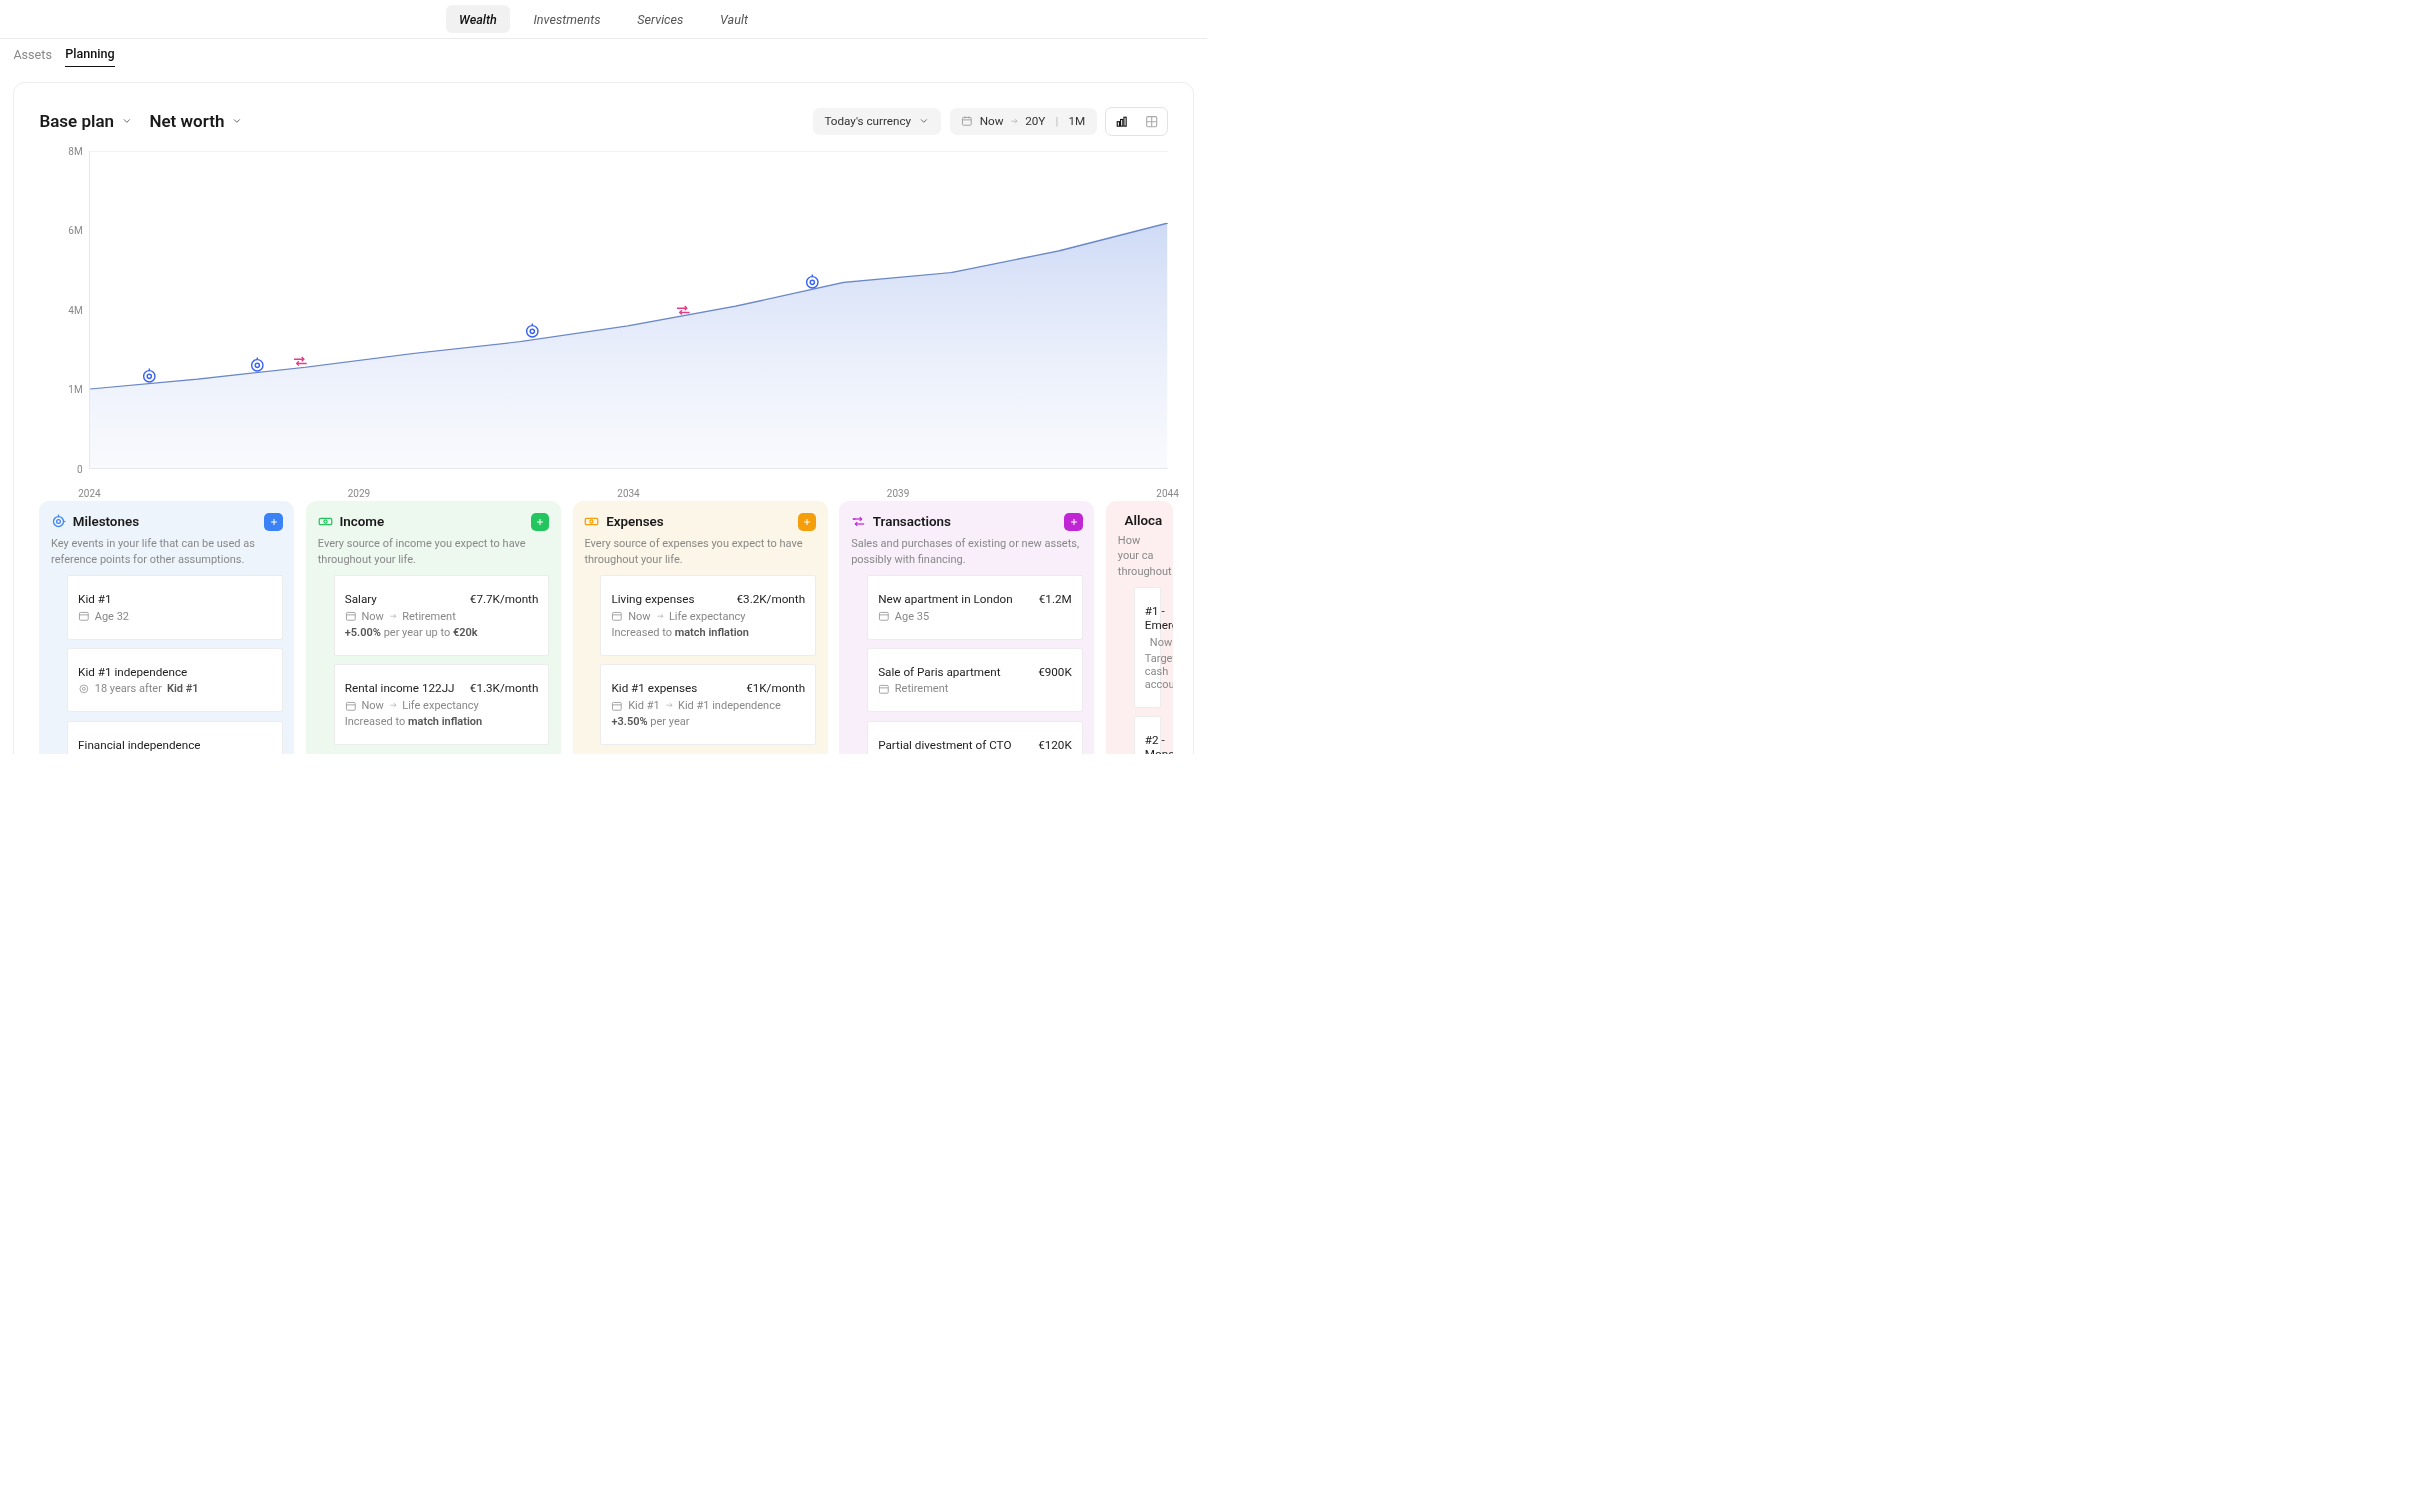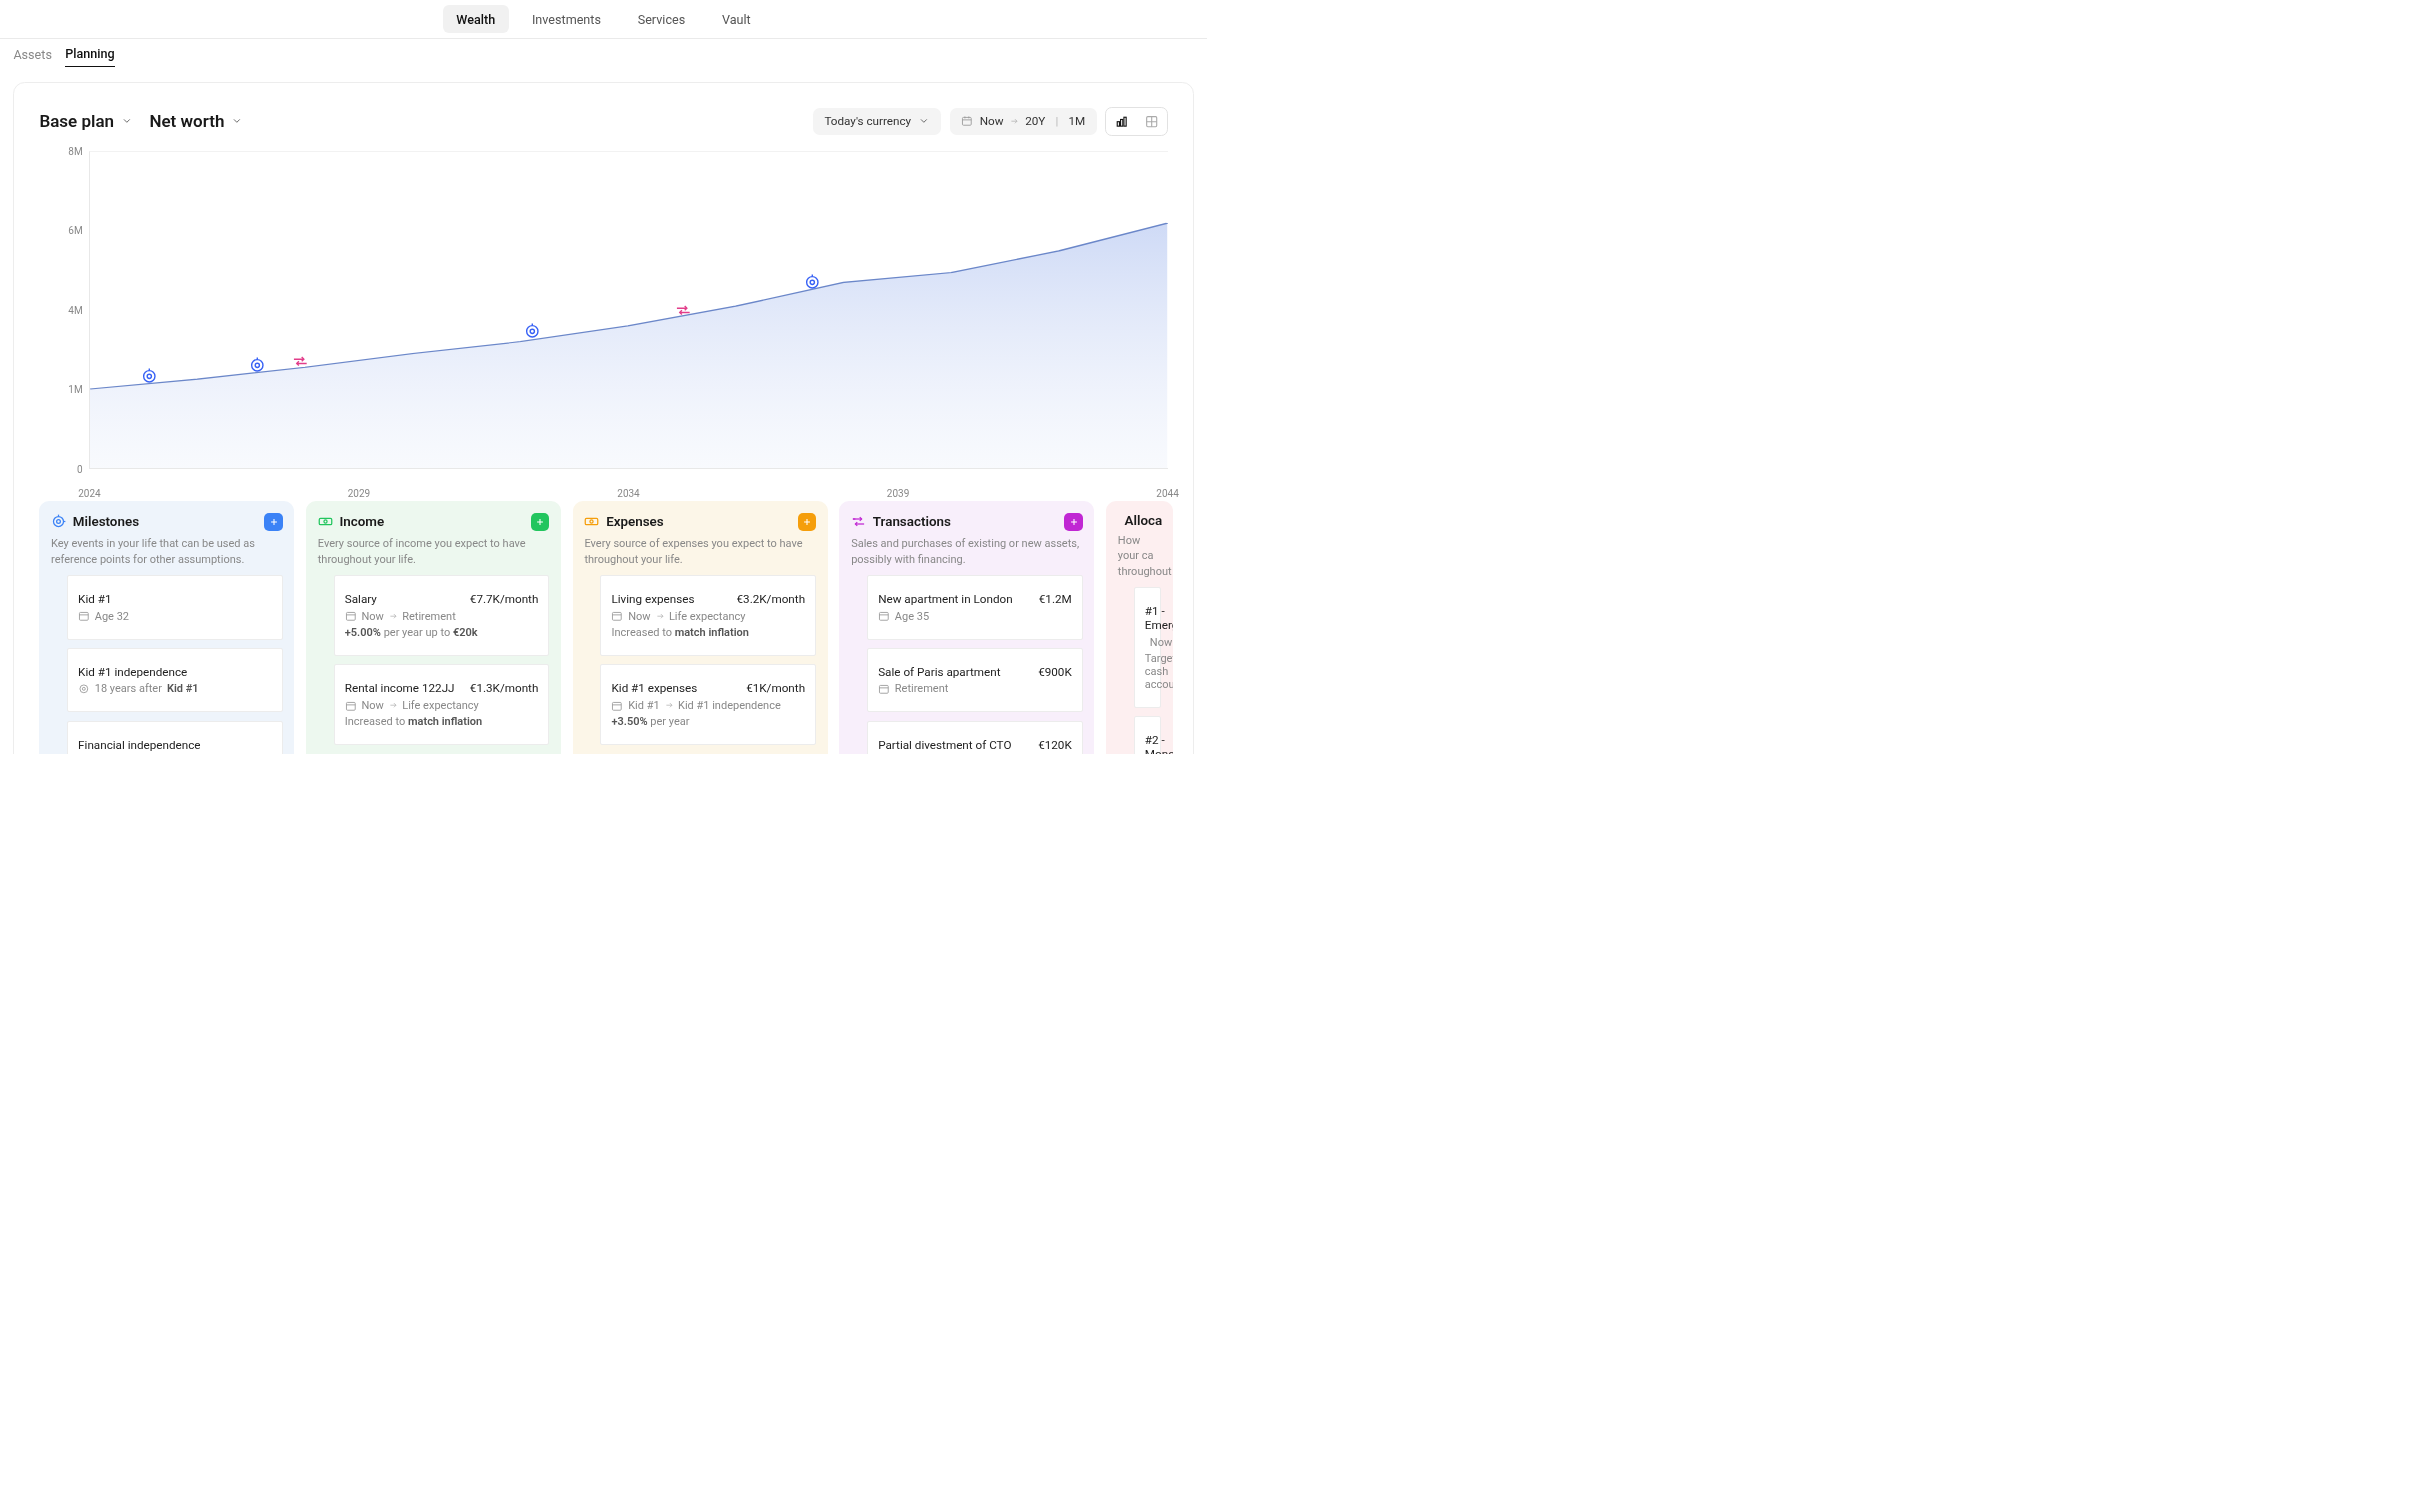--- a/index.html
+++ b/index.html
@@ -21,20 +21,21 @@
   height: 39px;
   border-bottom: 0.8px solid #eaeaea;
   gap: 10px;
 }
 .topnav-item {
   padding: 6.7px 13.4px;
   border-radius: 6px;
   font-size: 12.6px;
   color: #555;
   cursor: pointer;
+  font-style: italic;
 }
 .topnav-item.active {
   background: #f1f1f1;
   color: #111;
   font-weight: 500;
 }
 
 
 .subnav {
   display: flex;

